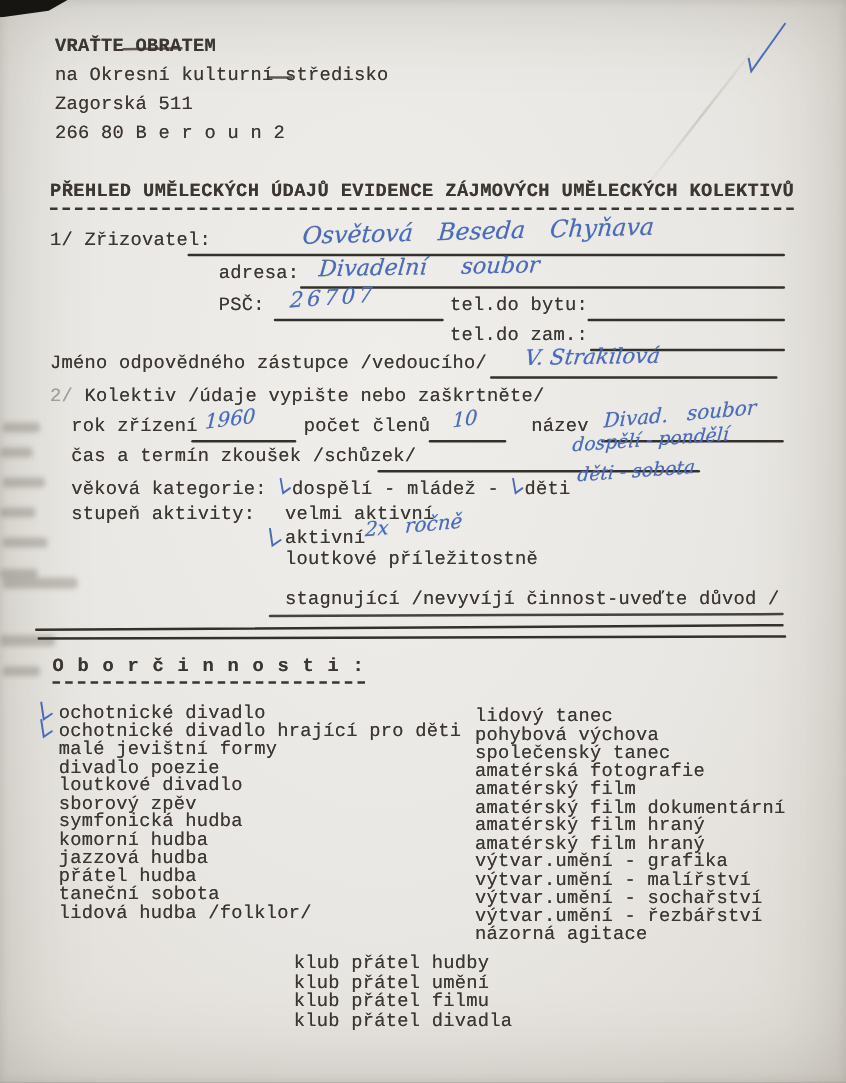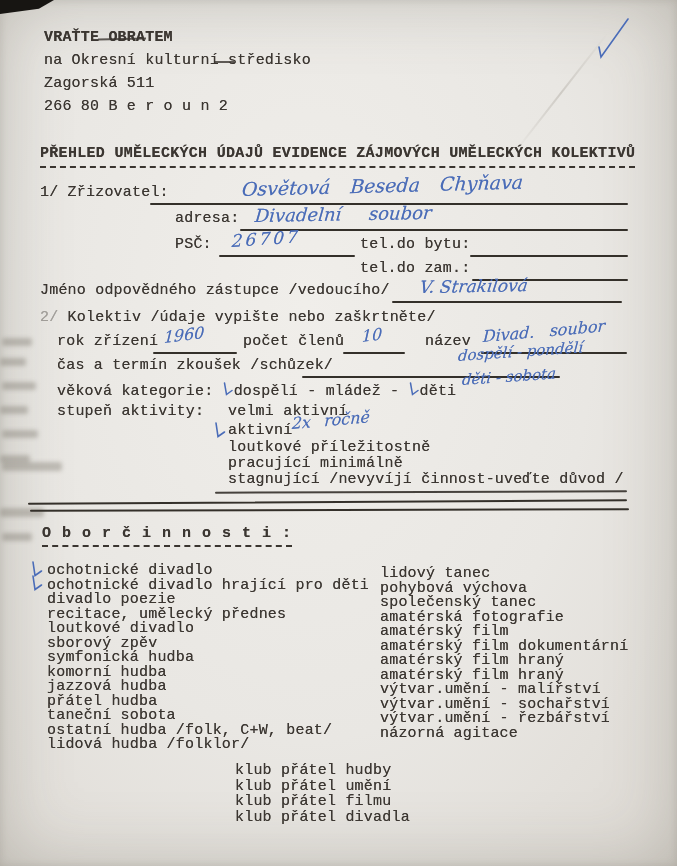--- a/index.html
+++ b/index.html
@@ -154,21 +154,20 @@
   <div class="t" style="left:57px;top:404px;">stupeň aktivity: </div>
   <div class="t" style="left:228px;top:404px;">velmi aktivní</div>
   <div class="tick" style="left:214px;top:422px;">
     <svg width="12" height="17" viewBox="0 0 12 17">
         <path d="M2 1 L4 14.5 L10.5 10" fill="none" stroke="#4a6cb8" stroke-width="1.6" stroke-linecap="round"></path>
       </svg>
   </div>
   <div class="t" style="left:228px;top:423px;">aktivní</div>
   <div class="hw" style="left:292px;top:414px;font-size:16px;word-spacing:8px;transform:rotate(-5deg) skewX(-8deg);">2x ročně</div>
   <div class="t" style="left:228px;top:440px;">loutkové příležitostně</div>
-  <div class="t" style="left:228px;top:456px;">pracující minimálně</div>
   <div class="t" style="left:228px;top:472px;">stagnující /nevyvíjí činnost-uveďte důvod /</div>
   <div class="uline thin" style="left:215px;top:491px;width:412px;transform:rotate(-.2deg);"></div>
 
   <div class="uline" style="left:28px;top:501px;width:599px;transform:rotate(-.35deg);"></div>
   <div class="uline" style="left:30px;top:509px;width:599px;transform:rotate(-.15deg);"></div>
 
   <div class="t obor-title" style="left:42px;top:526px;">O b o r   č i n n o s t i :</div>
 
   <div class="tick" style="left:31px;top:561px;">
     <svg width="12" height="17" viewBox="0 0 12 17">
@@ -177,41 +176,41 @@
   </div>
   <div class="tick" style="left:31px;top:575px;">
     <svg width="12" height="17" viewBox="0 0 12 17">
         <path d="M2 1 L4 14.5 L10.5 10" fill="none" stroke="#4a6cb8" stroke-width="1.6" stroke-linecap="round"></path>
       </svg>
   </div>
 
   <div class="t col" style="left:47px;top:564px;">
       <div>ochotnické divadlo</div>
       <div>ochotnické divadlo hrající pro děti</div>
+      <div>malé jevištní formy</div>
       <div>divadlo poezie</div>
-      <div>recitace, umělecký přednes</div>
       <div>loutkové divadlo</div>
       <div>sborový zpěv</div>
       <div>symfonická hudba</div>
       <div>komorní hudba</div>
       <div>jazzová hudba</div>
       <div>přátel hudba</div>
       <div>taneční sobota</div>
-      <div>ostatní hudba /folk, C+W, beat/</div>
       <div>lidová hudba /folklor/</div>
     </div>
   <div class="t col" style="left:380px;top:567px;">
       <div>lidový tanec</div>
       <div>pohybová výchova</div>
       <div>společenský tanec</div>
       <div>amatérská fotografie</div>
       <div>amatérský film</div>
       <div>amatérský film dokumentární</div>
       <div>amatérský film hraný</div>
       <div>amatérský film hraný</div>
+      <div>výtvar.umění - grafika</div>
       <div>výtvar.umění - malířství</div>
       <div>výtvar.umění - sochařství</div>
       <div>výtvar.umění - řezbářství</div>
       <div>názorná agitace</div>
     </div>
   <div class="t clubs" style="left:235px;top:763px;">
       <div>klub přátel hudby</div>
       <div>klub přátel umění</div>
       <div>klub přátel filmu</div>
       <div>klub přátel divadla</div>

